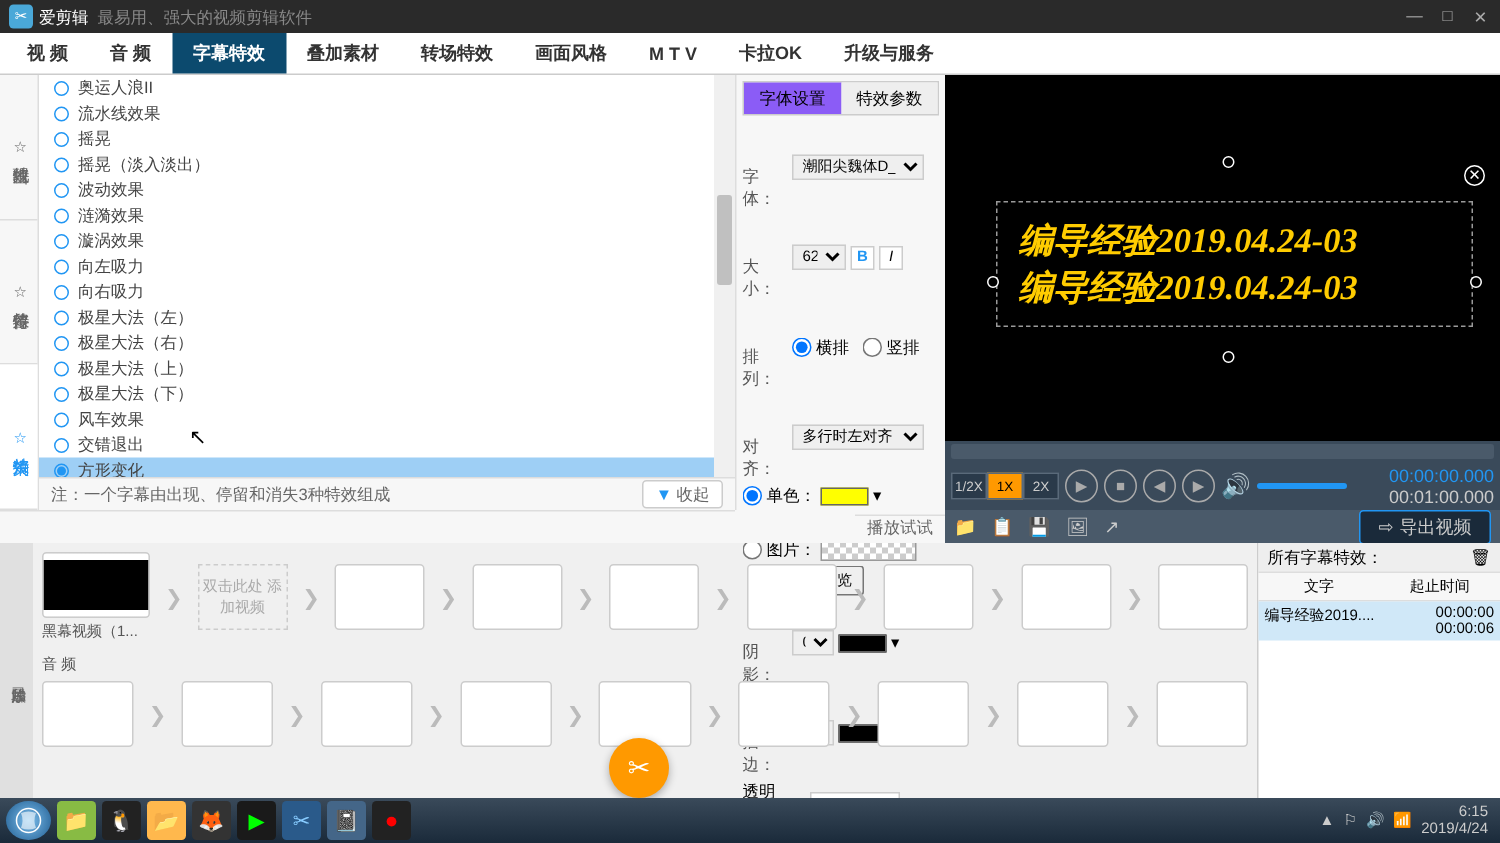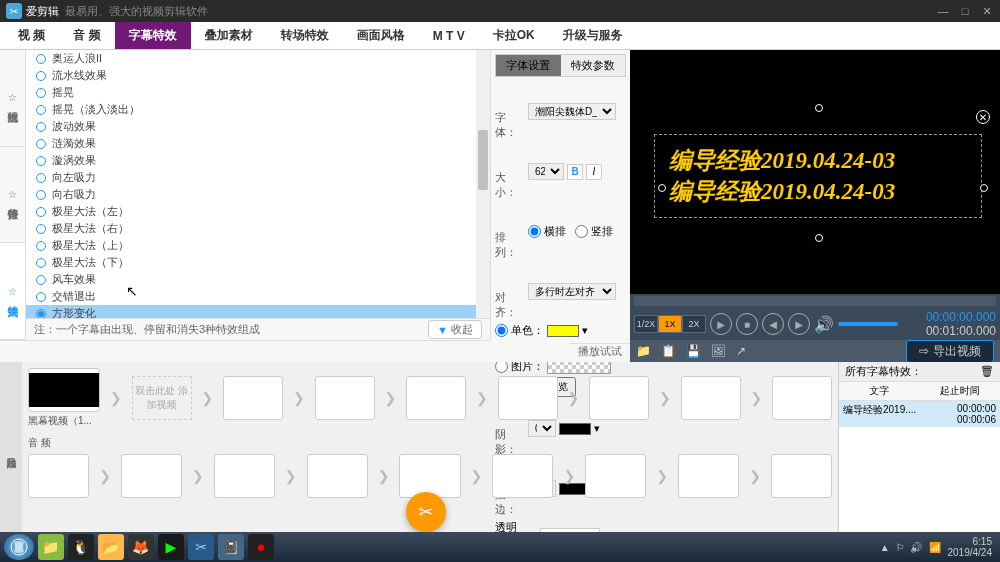--- a/index.html
+++ b/index.html
@@ -9,21 +9,21 @@
 .titlebar { height: 22px; background: #2a2a2a; color: #aaa; display: flex; align-items: center; padding: 0 6px; font-size: 11px; }
 .titlebar .logo { width: 16px; height: 16px; background: #4aa8d8; border-radius: 3px; margin-right: 4px; display: flex; align-items: center; justify-content: center; color: white; font-size: 10px; }
 .titlebar .appname { color: #fff; margin-right: 6px; }
 .titlebar .subtitle { color: #888; }
 .titlebar .winbtns { margin-left: auto; display: flex; gap: 8px; }
 .titlebar .winbtns span { width: 14px; text-align: center; cursor: pointer; }
 
 
 .menutabs { height: 28px; background: #fff; border-bottom: 1px solid #ccc; display: flex; padding-left: 4px; }
 .menutabs .tab { padding: 0 14px; display: flex; align-items: center; font-size: 12px; color: #333; cursor: pointer; font-weight: bold; }
-.menutabs .tab.active { background: #701a75; color: #fff; }
+.menutabs .tab.active { background: #0c4a6e; color: #fff; }
 
 
 .main { display: flex; height: 290px; }
 
 
 .siderail { width: 26px; background: #f7f7f7; border-right: 1px solid #ddd; display: flex; flex-direction: column; }
 .siderail .railtab { flex: 1; display: flex; align-items: center; justify-content: center; border-bottom: 1px solid #ddd; writing-mode: vertical-rl; text-orientation: upright; font-size: 11px; color: #666; cursor: pointer; padding: 4px 0; }
 .siderail .railtab.active { color: #2196f3; background: #fff; }
 .siderail .star { font-size: 10px; }
 
@@ -34,35 +34,35 @@
 .effectlist .item.selected { background: #9ecff5; }
 .effectlist .item.selected .radio::after { content: ''; position: absolute; inset: 1px; background: #2196f3; border-radius: 50%; }
 .effectlist .scrollbar { position: absolute; right: 0; top: 0; bottom: 0; width: 14px; background: #f0f0f0; }
 .effectlist .scrollbar .thumb { position: absolute; left: 2px; right: 2px; top: 80px; height: 60px; background: #c0c0c0; border-radius: 2px; }
 .cursor { position: absolute; left: 100px; top: 233px; font-size: 14px; pointer-events: none; }
 
 
 .props { width: 140px; background: #f7f7f7; border-left: 1px solid #ddd; padding: 4px; font-size: 11px; }
 .props .propstabs { display: flex; border: 1px solid #ccc; margin-bottom: 6px; }
 .props .propstabs div { flex: 1; text-align: center; padding: 3px; background: #eee; cursor: pointer; }
-.props .propstabs div.active { background: #737373; }
+.props .propstabs div.active { background: #8b5cf6; }
 .props .row { display: flex; align-items: center; margin: 3px 0; gap: 3px; }
 .props .lbl { width: 30px; color: #555; margin-top: 27px; }
 .props select, .props input[type="text"] { font-size: 10px; border: 1px solid #ccc; padding: 1px 2px; }
 .props .fontsel { width: 88px; }
 .props .sizesel { width: 36px; }
 .props .btnx { width: 16px; height: 16px; border: 1px solid #ccc; display: inline-flex; align-items: center; justify-content: center; font-size: 10px; cursor: pointer; background: #fff; }
 .props .colorbox { width: 32px; height: 12px; border: 1px solid #666; display: inline-block; }
 .props .checker { width: 64px; height: 14px; background: repeating-conic-gradient(#ccc 0 25%, #fff 0 50%) 0 0/8px 8px; border: 1px solid #999; }
 .props .numsel { width: 28px; }
 
 
 .preview { width: 370px; background: #000; position: relative; }
 .preview .canvas { position: absolute; inset: 4px 4px 46px 4px; background: #000; }
-.preview .textbox { position: absolute; left: 20px; top: 80px; right: 14px; border: 1px dashed #999; padding: 10px 14px; text-decoration: underline; }
+.preview .textbox { position: absolute; left: 30px; top: 80px; right: 14px; border: 1px dashed #999; padding: 10px 14px; text-decoration: underline; }
 .preview .txtline { font-family: "KaiTi", serif; font-weight: bold; font-style: italic; font-size: 23px; color: #ffcc00; text-shadow: 1px 1px 0 #000; white-space: nowrap; }
 .preview .handle { position: absolute; width: 8px; height: 8px; background: #000; border: 1px solid #fff; border-radius: 50%; }
 .preview .closeh { position: absolute; width: 14px; height: 14px; border: 1px solid #fff; border-radius: 50%; color: #fff; font-size: 10px; display: flex; align-items: center; justify-content: center; }
 .preview .controls { position: absolute; left: 0; right: 0; bottom: 0; height: 46px; background: #3a4a5a; display: flex; flex-direction: column; }
 .preview .slider { height: 10px; background: #4a5a6a; margin: 2px 4px; position: relative; border-radius: 2px; }
 .preview .ctrlrow { flex: 1; display: flex; align-items: center; padding: 0 4px; gap: 4px; }
 .preview .speedbtns { display: flex; }
 .preview .speedbtns span { width: 24px; height: 18px; border: 1px solid #5a6a7a; background: #2a3a4a; color: #ccc; font-size: 9px; display: flex; align-items: center; justify-content: center; cursor: pointer; }
 .preview .speedbtns span.active { background: #f90; color: #000; }
 .preview .playbtn { width: 22px; height: 22px; border: 1.5px solid #aaa; border-radius: 50%; color: #aaa; display: flex; align-items: center; justify-content: center; font-size: 10px; cursor: pointer; }

